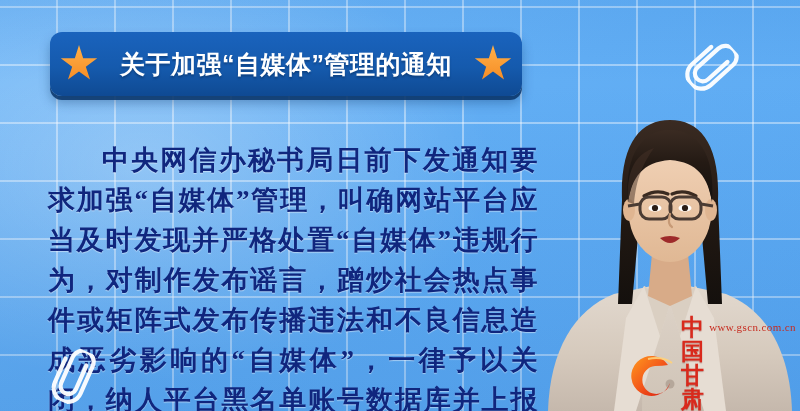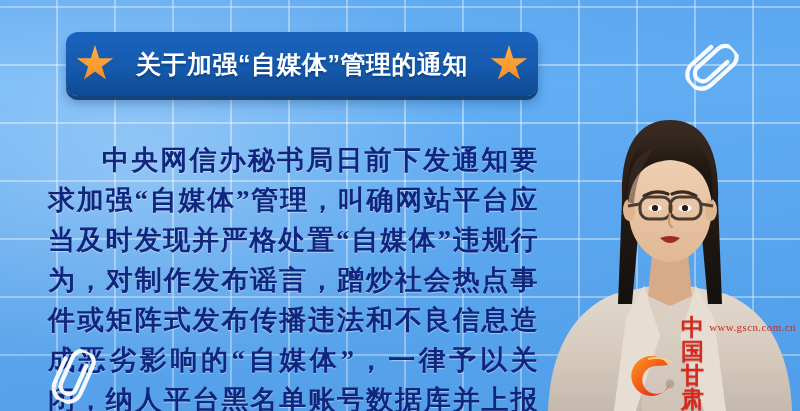--- a/index.html
+++ b/index.html
@@ -27,21 +27,21 @@
     position:absolute;inset:0;
     background:radial-gradient(ellipse 70% 85% at 18% 40%, rgba(255,255,255,0.30), rgba(255,255,255,0) 62%);
   }
   #vignette{
     position:absolute;inset:0;
     background:linear-gradient(to bottom, rgba(30,110,200,0.10), rgba(30,110,200,0) 20%, rgba(25,95,180,0.16) 100%);
   }
 
   
   #banner{
-    position:absolute;left:66px;top:32px;width:472px;height:64px;
+    position:absolute;left:50px;top:32px;width:472px;height:64px;
     background:linear-gradient(to bottom,#1a63bd 0%,#155aad 55%,#0f4a93 100%);
     border-radius:12px;
     box-shadow:0 4px 0 rgba(8,52,105,.85), 0 7px 11px rgba(10,50,100,.35);
     display:flex;align-items:center;justify-content:center;gap:22px;
   }
   .star{
     width:38px;height:38px;flex:0 0 auto;
     background:linear-gradient(to bottom,#ffb049,#f58a22);
     clip-path:polygon(50% 0%,61% 35%,98% 35%,68% 57%,79% 91%,50% 70%,21% 91%,32% 57%,2% 35%,39% 35%);
     filter:drop-shadow(0 1px 1px rgba(0,0,0,.25));

